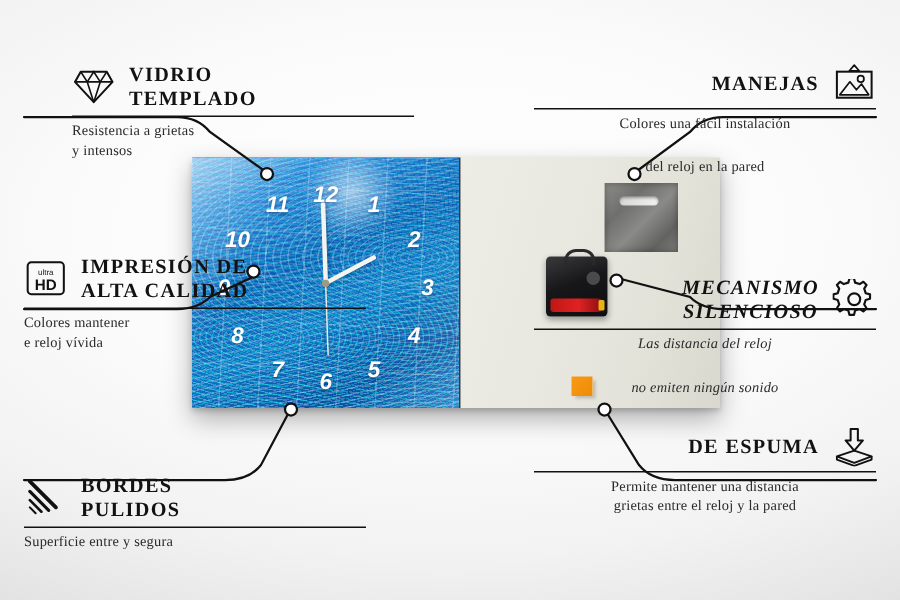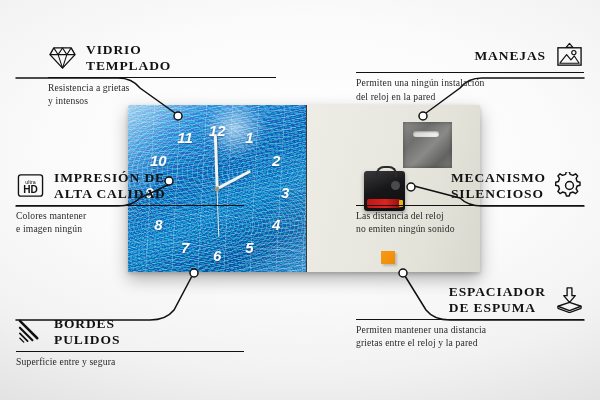--- a/index.html
+++ b/index.html
@@ -98,21 +98,21 @@
   #mech-dial{position:absolute;right:5px;top:10px;width:9px;height:9px;border-radius:50%;background:#4a4a4d;}
   #foam-spacer{
     position:absolute;left:74px;top:146px;width:14px;height:13px;
     background:linear-gradient(135deg,#f79a16,#ef8b06);
     box-shadow:2px 2px 2px rgba(0,0,0,.18);
   }
 
   
   .callout{position:absolute;width:228px;}
   .callout.left{text-align:left;}
-  .callout.right{text-align:left;}
+  .callout.right{text-align:center;}
   .co-head{display:flex;align-items:center;gap:9px;}
   .callout.right .co-head{flex-direction:row-reverse;}
   .co-title{
     font-family:"Liberation Serif",serif;font-weight:bold;font-size:13.5px;
     letter-spacing:.9px;color:#121212;line-height:1.18;text-transform:uppercase;
   }
   .co-rule{height:0;border-top:1.6px solid #111;margin-top:3px;}
   .co-sub{
     font-family:"Liberation Serif",serif;font-size:9.6px;color:#2a2a2a;
     line-height:1.32;margin-top:4px;letter-spacing:.15px;
@@ -210,21 +210,21 @@
         <text x="15" y="12" text-anchor="middle" font-family="Liberation Sans, sans-serif" font-size="5.5" fill="#111">ultra</text>
         <text x="15" y="22" text-anchor="middle" font-family="Liberation Sans, sans-serif" font-size="10.5" font-weight="bold" fill="#111">HD</text>
       </svg>
       <div>
         <div class="co-title">IMPRESIÓN DE</div>
         <div class="co-title">ALTA CALIDAD</div>
       </div>
     </div>
     <div class="co-rule"></div>
     <div class="co-sub">Colores mantener</div>
-    <div class="co-sub" style="margin-top:0">e imagen ningún</div>
+    <div class="co-sub" style="margin-top:0">e reloj vívida</div>
   </div>
 
   <div class="callout left" style="left:16px;top:284px;margin-top:32px;">
     <div class="co-head">
       <svg class="ico" viewBox="0 0 30 28">
         <path d="M4 3 L22 21" stroke="#111" stroke-width="2.6" stroke-linecap="round"></path>
         <path d="M4 10 L17 23" stroke="#111" stroke-width="2.2" stroke-linecap="round"></path>
         <path d="M4 16 L12 24" stroke="#111" stroke-width="1.8" stroke-linecap="round"></path>
         <path d="M4 21 L8 25" stroke="#111" stroke-width="1.4" stroke-linecap="round"></path>
       </svg>
@@ -243,50 +243,49 @@
         <path d="M15 1.5 L11.5 5.5 H18.5 Z" fill="none" stroke="#111" stroke-width="1.2" stroke-linejoin="round"></path>
         <rect x="3" y="6" width="24" height="18" fill="none" stroke="#111" stroke-width="1.4"></rect>
         <path d="M5 22 L12 13 L16.5 18.5 L20 14.5 L25 22 Z" fill="none" stroke="#111" stroke-width="1.2" stroke-linejoin="round"></path>
         <circle cx="19.5" cy="11" r="2.2" fill="none" stroke="#111" stroke-width="1.2"></circle>
       </svg>
       <div>
         <div class="co-title">MANEJAS</div>
       </div>
     </div>
     <div class="co-rule"></div>
-    <div class="co-sub">Permiten una ningún instalación</div>
-    <div class="co-sub" style="margin-top:1px">del reloj en la pared</div>
-  </div>
-
-  <div class="callout right" style="left:356px;top:170px;">
+    <div class="co-sub">Colores una fácil instalación</div>
+    <div class="co-sub" style="margin-top:16px">del reloj en la pared</div>
+  </div>
+
+  <div class="callout right" style="left:356px;top:184px;font-style:italic;">
     <div class="co-head">
       <svg class="ico" viewBox="0 0 30 28">
         <path d="M15 2.5 l3.1 1.0 2.6-1.6 2.2 2.2 -1.6 2.6 1.0 3.1 3.0 0.8 v3.1 l-3.0 0.8 -1.0 3.1 1.6 2.6 -2.2 2.2 -2.6-1.6 -3.1 1.0 -0.8 3.0 h-3.1 l-0.8-3.0 -3.1-1.0 -2.6 1.6 -2.2-2.2 1.6-2.6 -1.0-3.1 -3.0-0.8 v-3.1 l3.0-0.8 1.0-3.1 -1.6-2.6 2.2-2.2 2.6 1.6 3.1-1.0 0.8-3.0 h3.1 z" transform="translate(0.6,0)" fill="none" stroke="#111" stroke-width="1.5" stroke-linejoin="round"></path>
         <circle cx="15" cy="14" r="4.1" fill="none" stroke="#111" stroke-width="1.5"></circle>
       </svg>
       <div>
         <div class="co-title">MECANISMO</div>
         <div class="co-title">SILENCIOSO</div>
       </div>
     </div>
     <div class="co-rule"></div>
     <div class="co-sub">Las distancia del reloj</div>
-    <div class="co-sub" style="margin-top:0">no emiten ningún sonido</div>
+    <div class="co-sub" style="margin-top:16px">no emiten ningún sonido</div>
   </div>
 
   <div class="callout right" style="left:356px;top:284px;">
     <div class="co-head">
       <svg class="ico" viewBox="0 0 30 28">
         <path d="M12.5 2 h5 v8 h3.5 L15 17 L9 10 h3.5 z" fill="none" stroke="#111" stroke-width="1.4" stroke-linejoin="round"></path>
         <path d="M15 17 L27 21 L15 25.5 L3 21 Z" fill="none" stroke="#111" stroke-width="1.4" stroke-linejoin="round"></path>
         <path d="M3 21 v2.2 L15 27.6 L27 23.2 V21" fill="none" stroke="#111" stroke-width="1.3" stroke-linejoin="round"></path>
       </svg>
       <div>
-        <div class="co-title">ESPACIADOR</div>
         <div class="co-title">DE ESPUMA</div>
       </div>
     </div>
     <div class="co-rule"></div>
-    <div class="co-sub">Permiten mantener una distancia</div>
+    <div class="co-sub">Permite mantener una distancia</div>
     <div class="co-sub" style="margin-top:0">grietas entre el reloj y la pared</div>
   </div>
 
 </div>
 
 </body></html>

